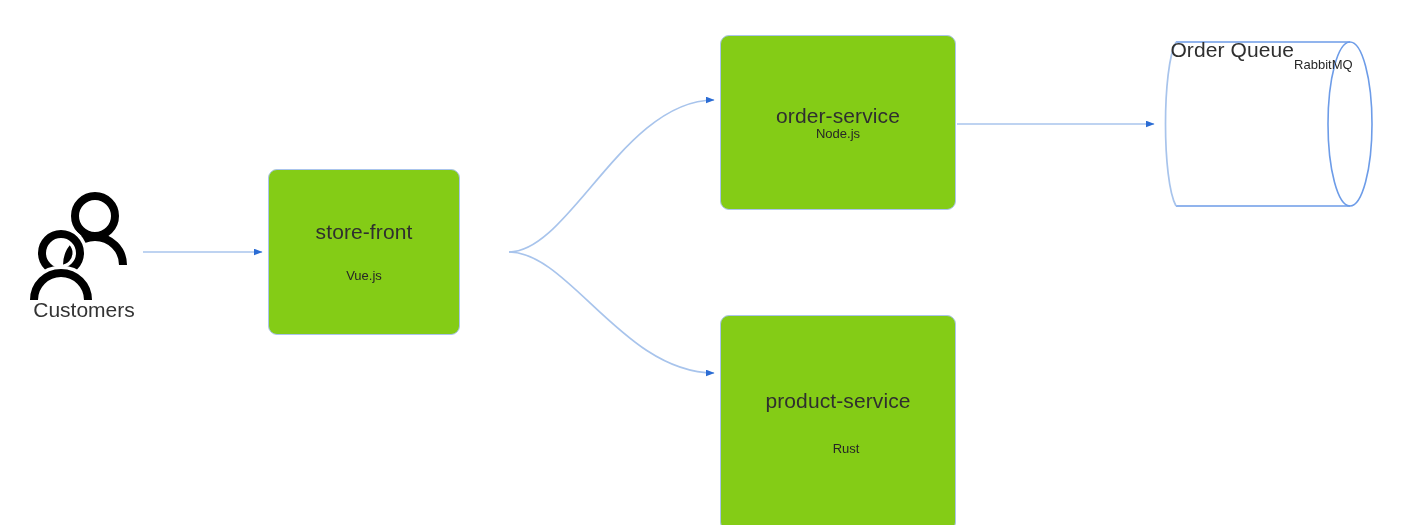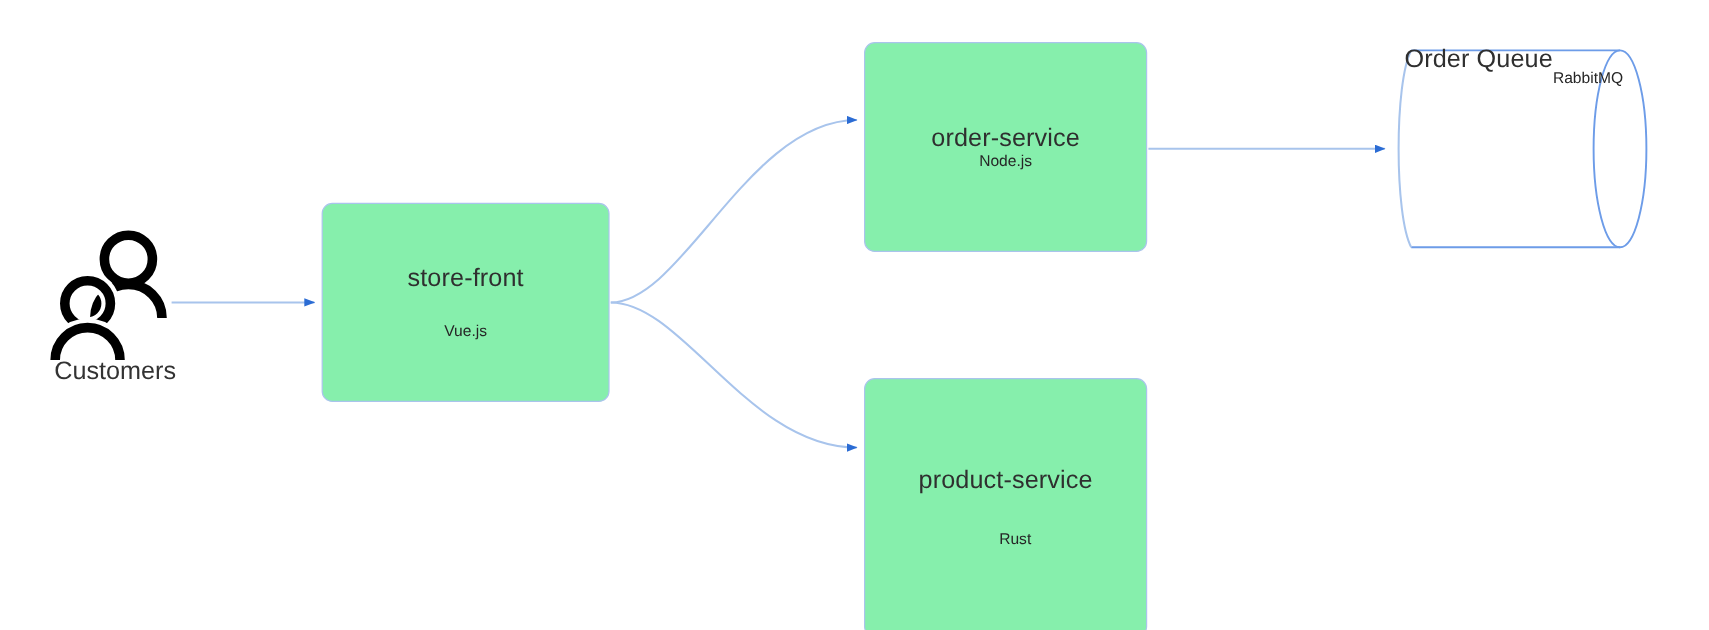--- a/index.html
+++ b/index.html
@@ -26,21 +26,21 @@
     top: 0;
     width: 1424px;
     height: 525px;
     pointer-events: none;
   }
 
   
   .node-box {
     position: absolute;
     box-sizing: border-box;
-    background: #86efac;
+    background: #84cc16;
     border: 1.6px solid #aac4ec;
     border-radius: 9px;
     display: flex;
     flex-direction: column;
     align-items: center;
     justify-content: center;
   }
   .node-title {
     color: #2f2f2f;
     font-size: 21px;
@@ -48,21 +48,21 @@
     letter-spacing: 0.1px;
     white-space: nowrap;
   }
   .node-subtitle {
     color: #262626;
     font-size: 13px;
     line-height: 1.1;
     white-space: nowrap;
   }
 
-  #node-store-front { left: 268px; top: 169px; width: 240px; height: 166px; }
+  #node-store-front { left: 268px; top: 169px; width: 192px; height: 166px; }
   #node-store-front .node-subtitle { margin-top: 26px; }
 
   #node-order-service { left: 720px; top: 35px; width: 236px; height: 175px; }
   #node-order-service .node-subtitle { }
 
   #node-product-service { left: 720px; top: 315px; width: 236px; height: 216px; }
   #node-product-service .node-subtitle { margin-top: 30px; padding-left: 16px; }
 
   
   #node-order-queue {
@@ -86,21 +86,21 @@
     display: flex;
     flex-direction: row;
     align-items: flex-start;
     justify-content: center;
   }
   #node-order-queue .node-subtitle { margin-top: 20px; }
 
   
   #actor-customers {
     position: absolute;
-    left: 40px;
+    left: 28px;
     top: 190px;
     width: 112px;
     height: 146px;
   }
   #actor-customers .actor-svg {
     position: absolute;
     left: 0; top: 0;
     width: 112px; height: 110px;
   }
   #actor-customers .actor-label {

